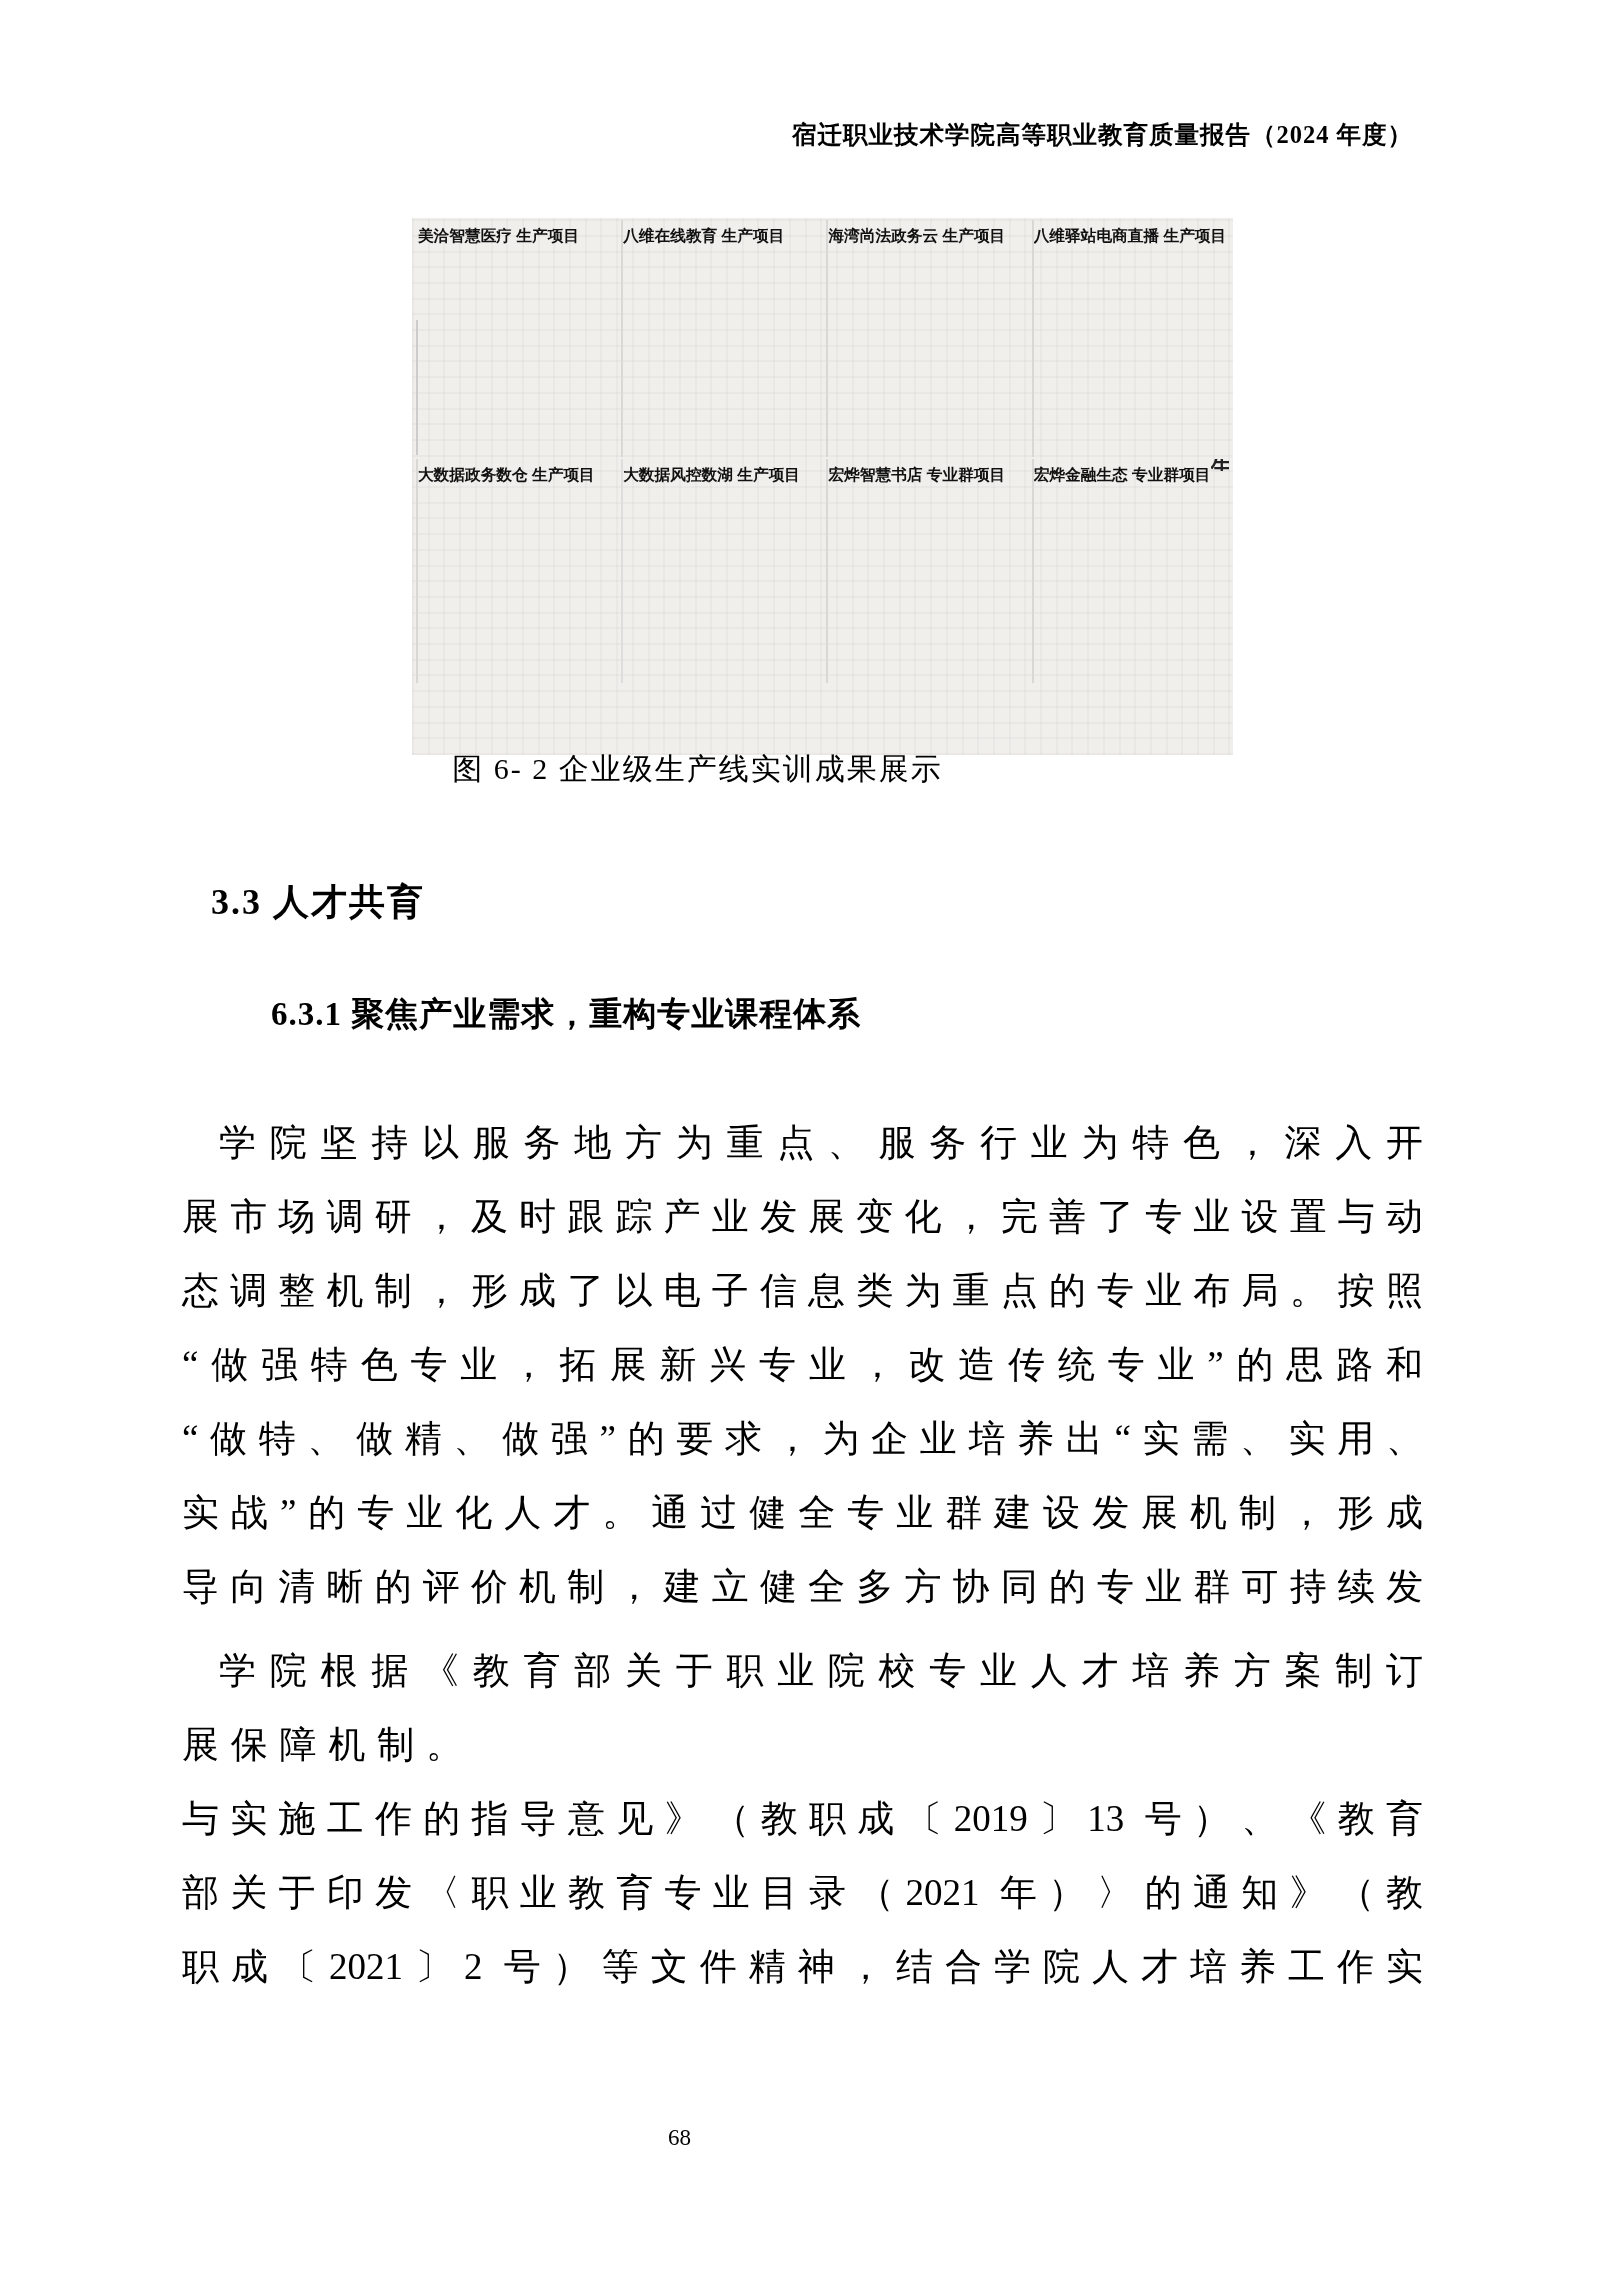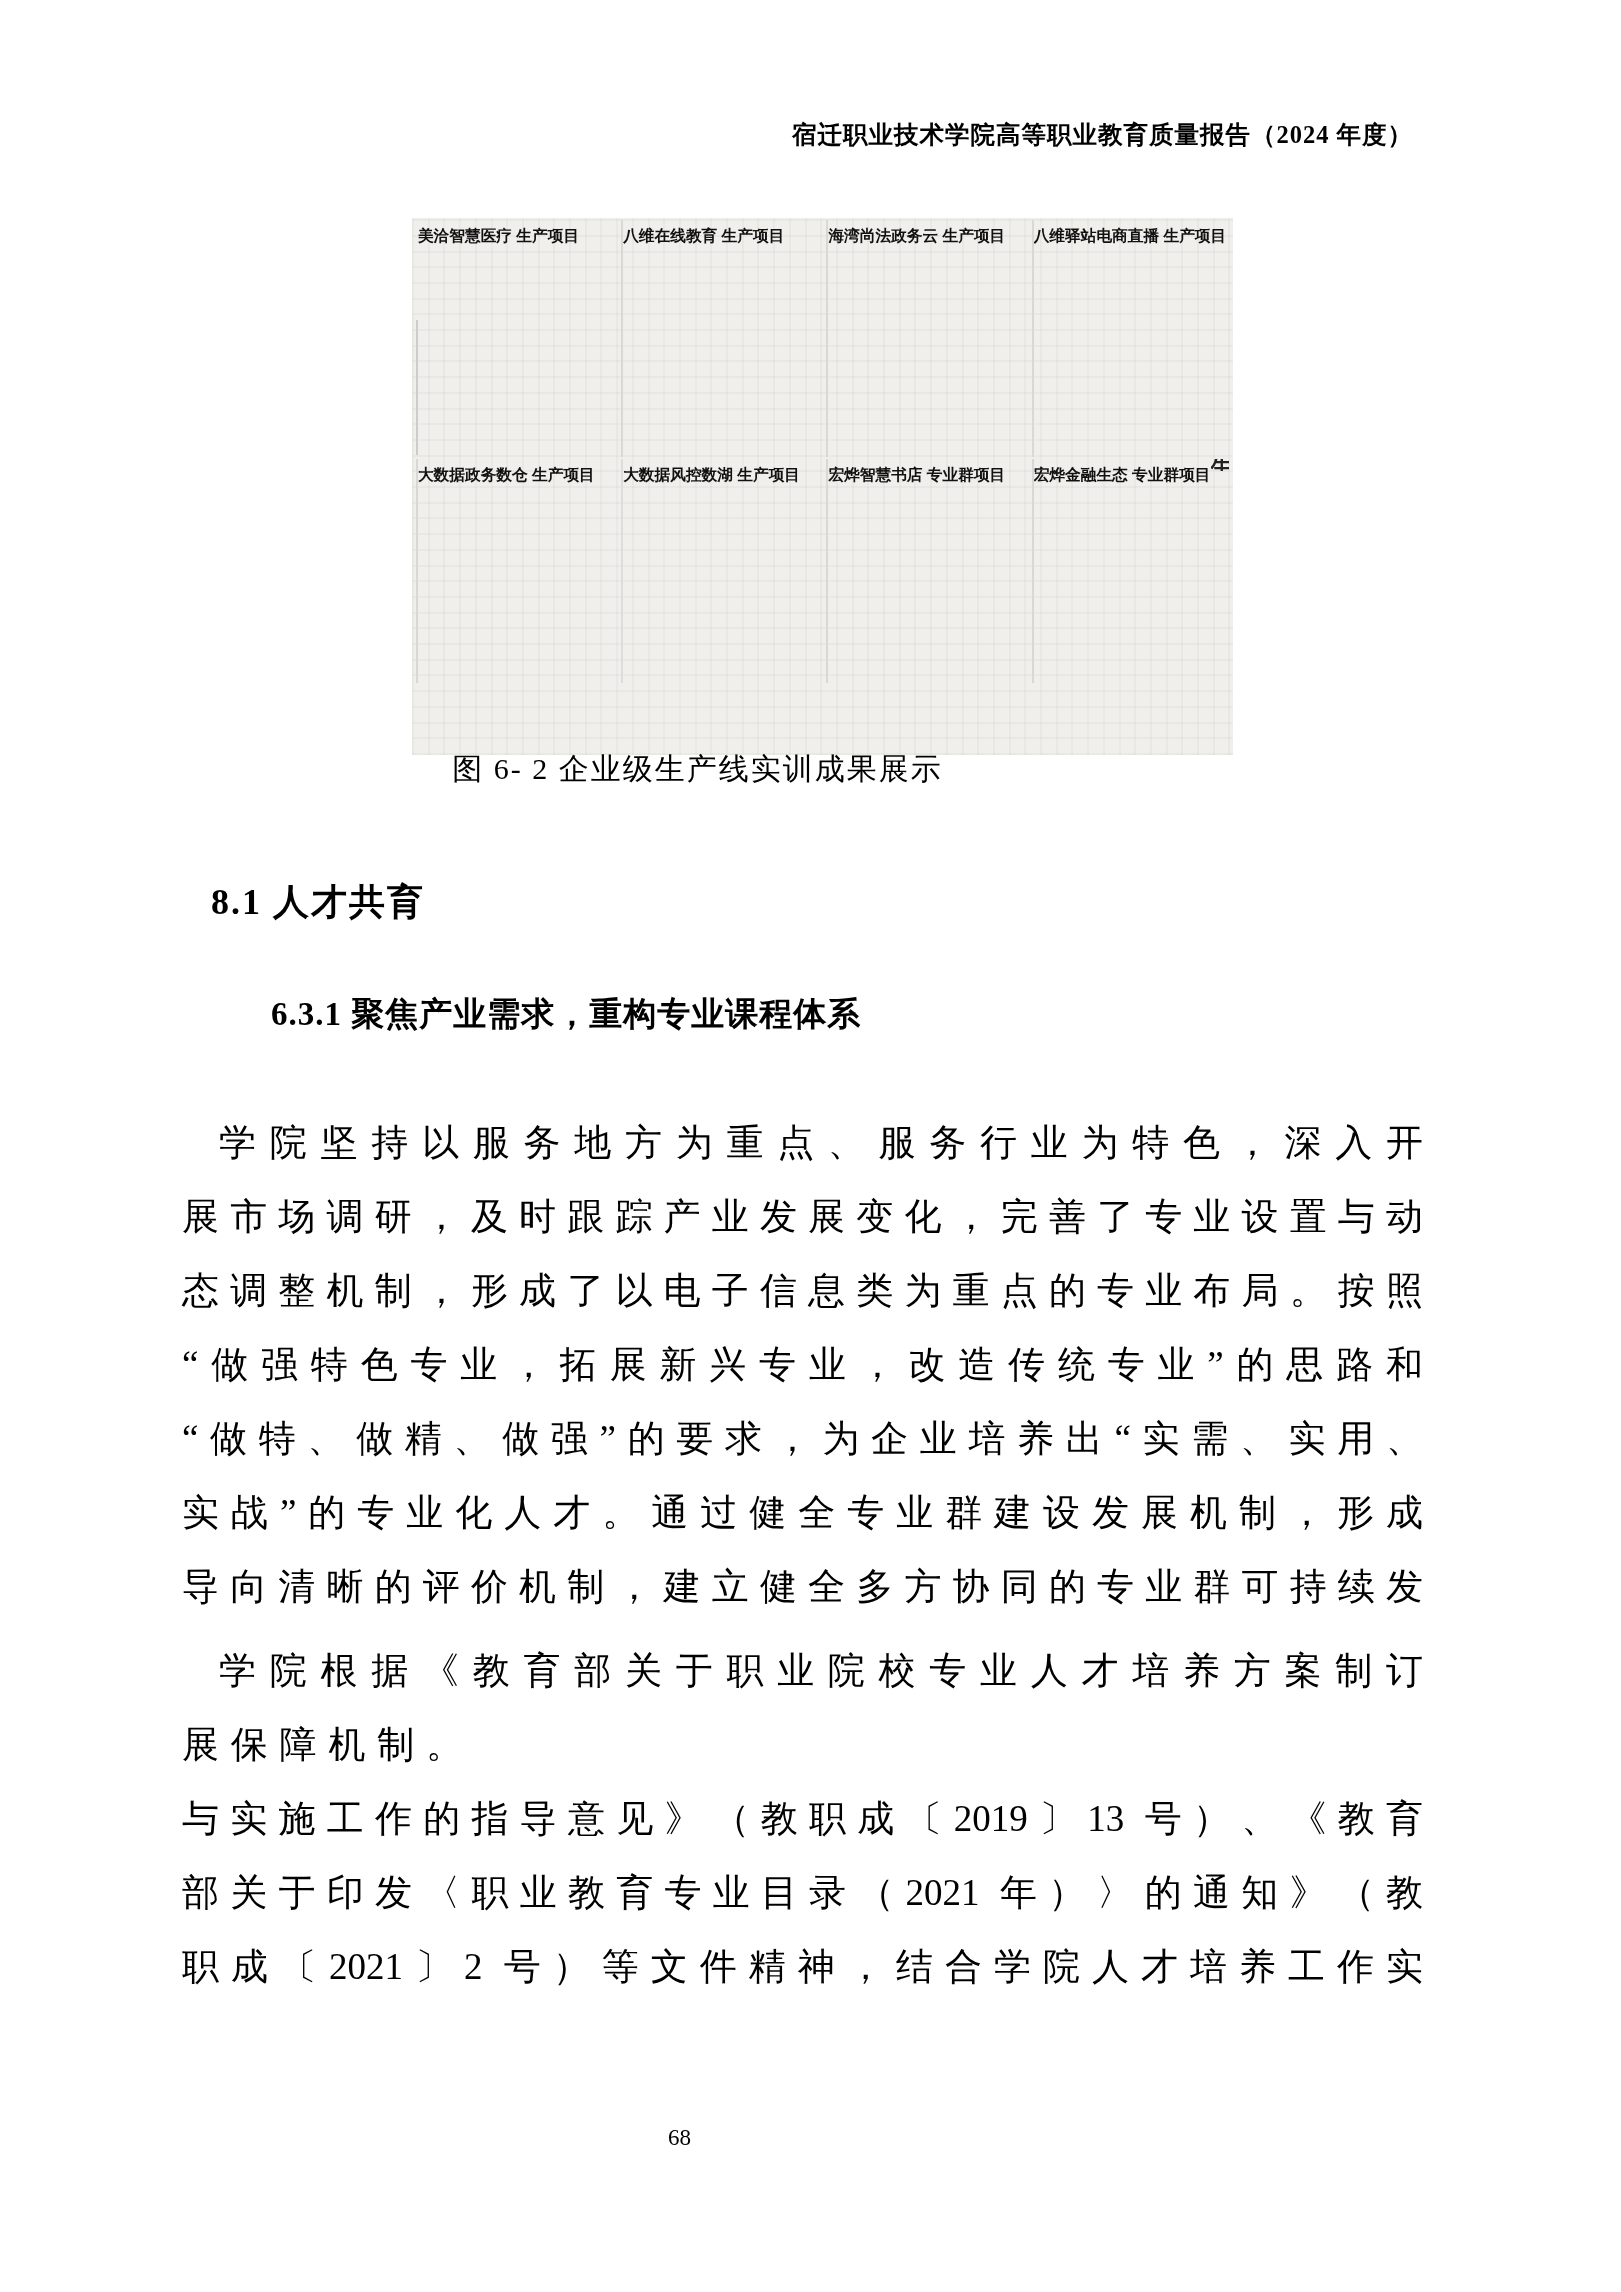--- a/index.html
+++ b/index.html
@@ -361,21 +361,21 @@
         <div class="tile-label">宏烨金融生态 专业群项目</div>
         <div class="clip-line">
           <span>生产升级技术</span><span class="clip-box"></span>
         </div>
       </div>
     </div>
   </div>
 
   <div class="figure-caption">图 6- 2 企业级生产线实训成果展示</div>
 
-  <div class="h2">8.1 人才共育</div>
+  <div class="h2">3.3 人才共育</div>
   <div class="h3">6.3.1 聚焦产业需求，重构专业课程体系</div>
 
   <div class="body-text">
     <div class="bl indent">学院坚持以服务地方为重点、服务行业为特色，深入开</div>
     <div class="bl">展市场调研，及时跟踪产业发展变化，完善了专业设置与动</div>
     <div class="bl">态调整机制，形成了以电子信息类为重点的专业布局。按照</div>
     <div class="bl">“做强特色专业，拓展新兴专业，改造传统专业”的思路和</div>
     <div class="bl">“做特、做精、做强”的要求，为企业培养出“实需、实用、</div>
     <div class="bl">实战”的专业化人才。通过健全专业群建设发展机制，形成</div>
     <div class="bl">导向清晰的评价机制，建立健全多方协同的专业群可持续发</div>

